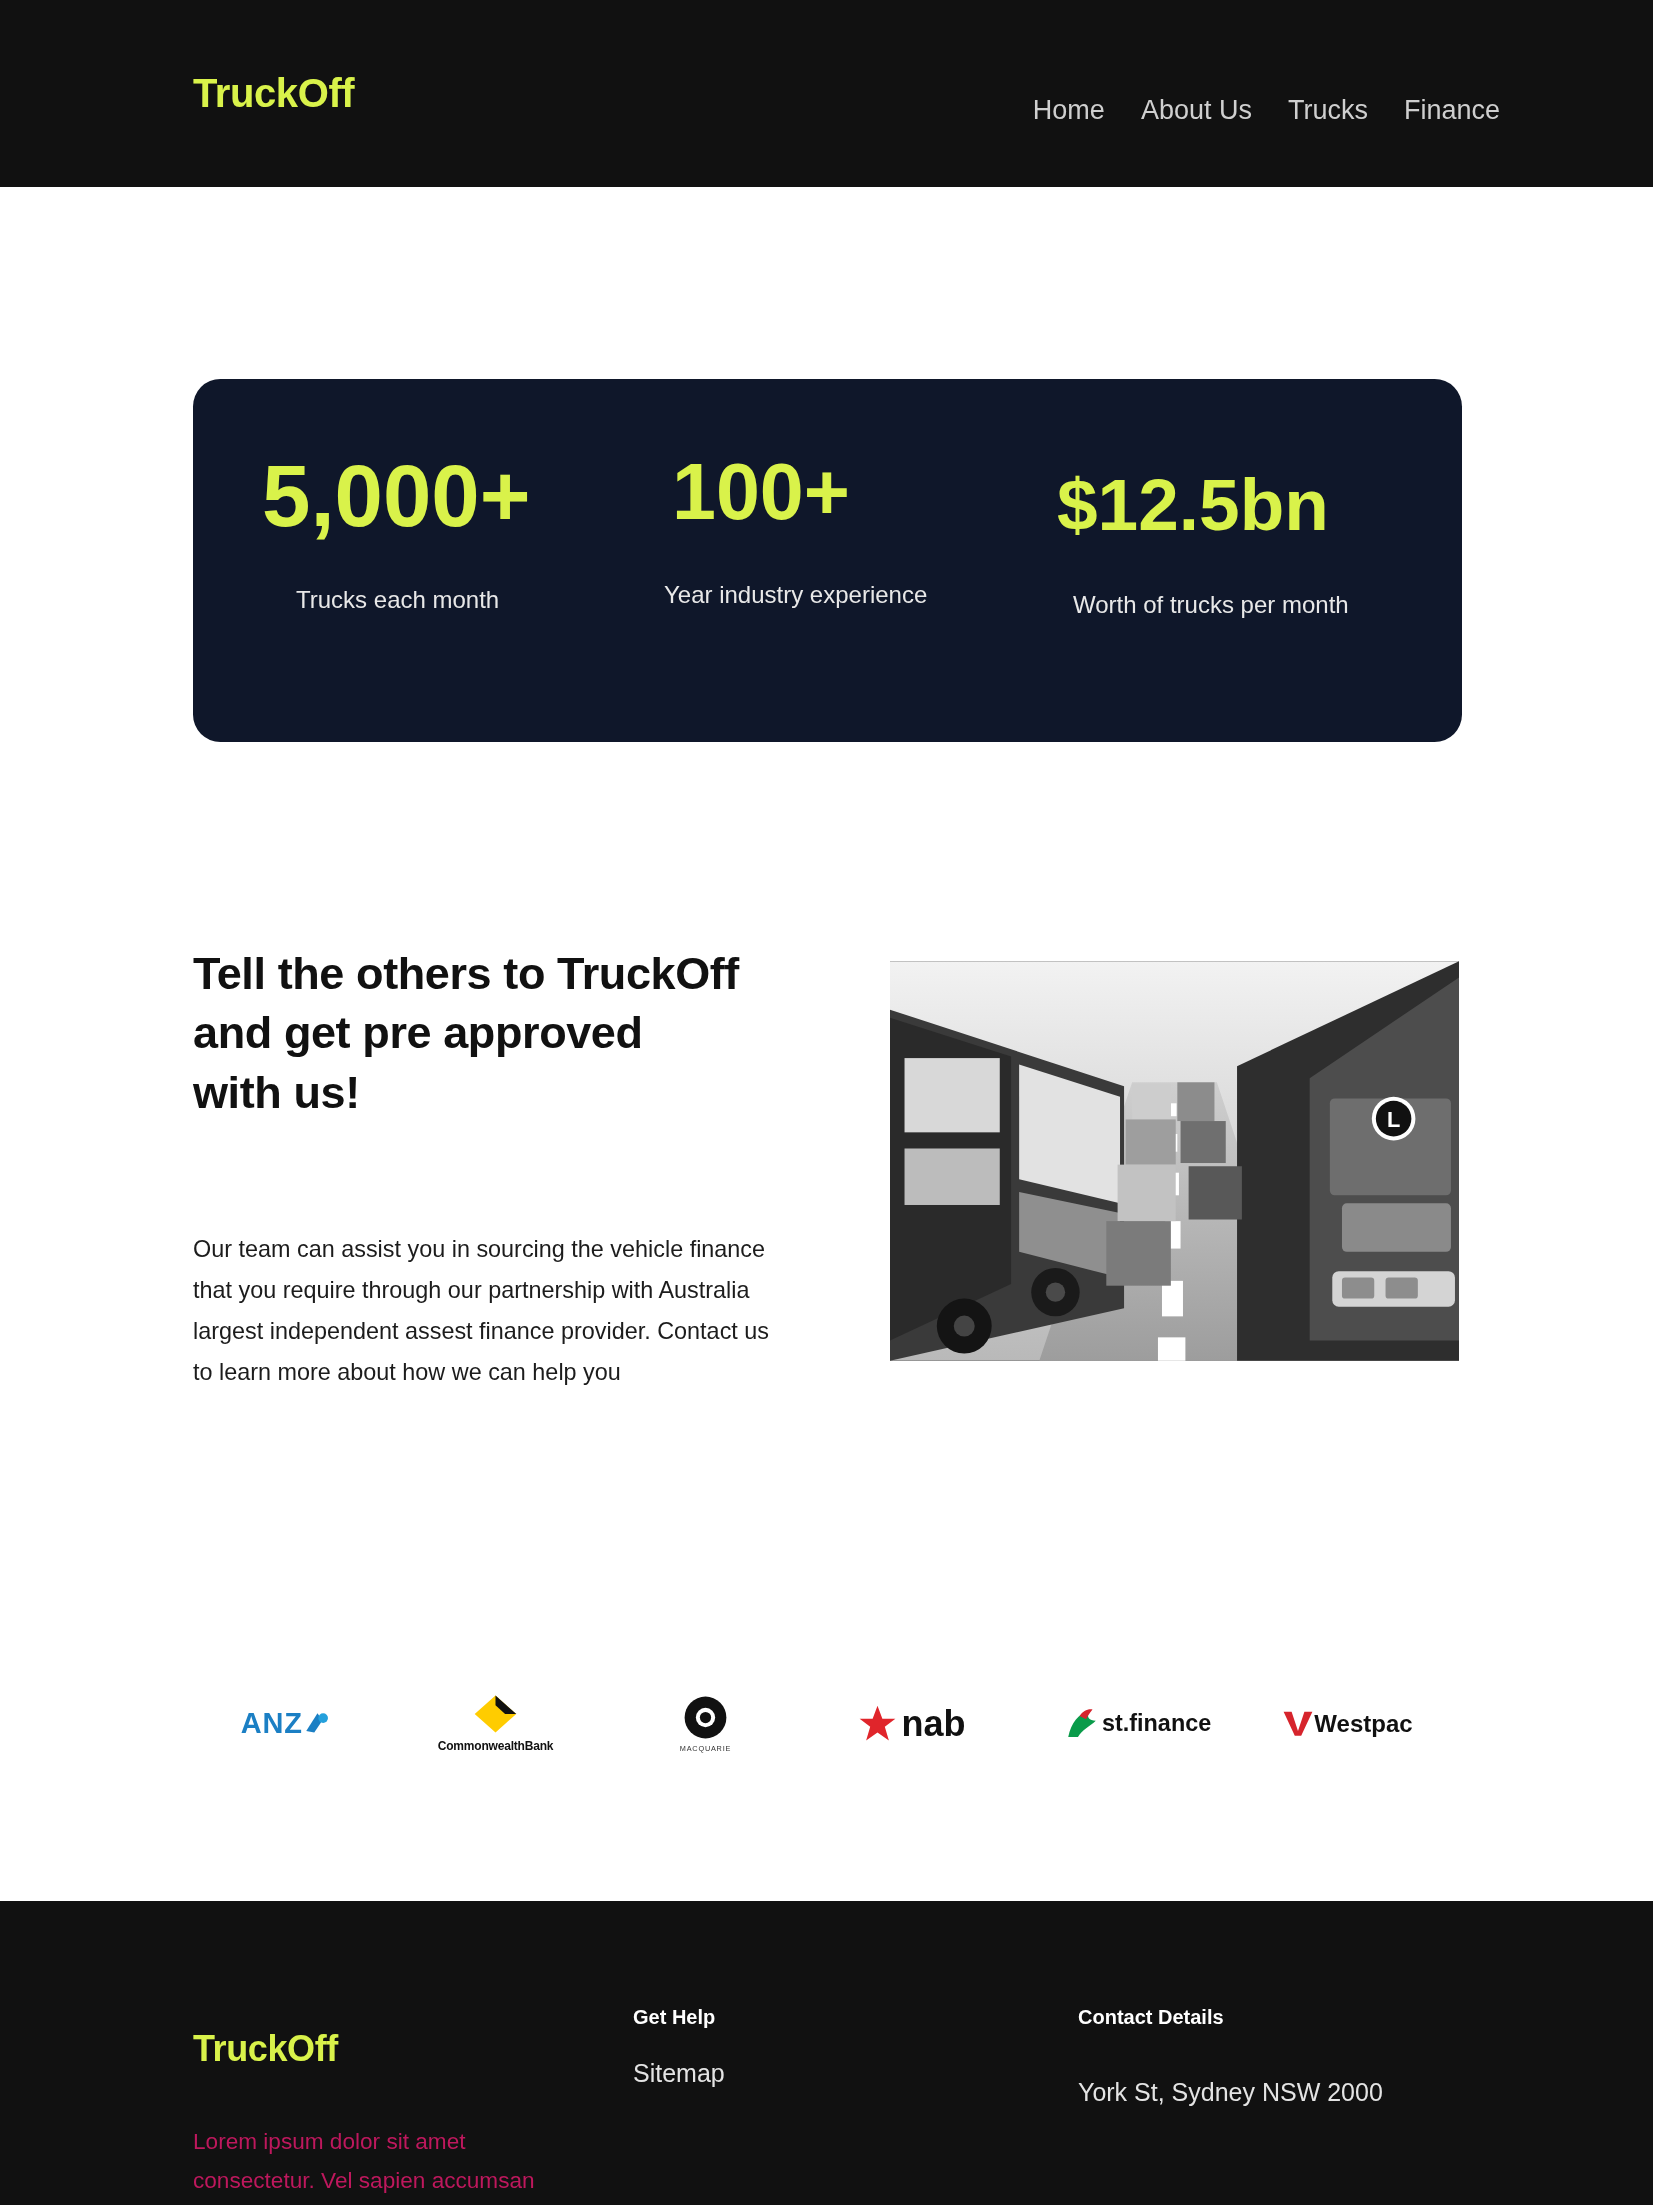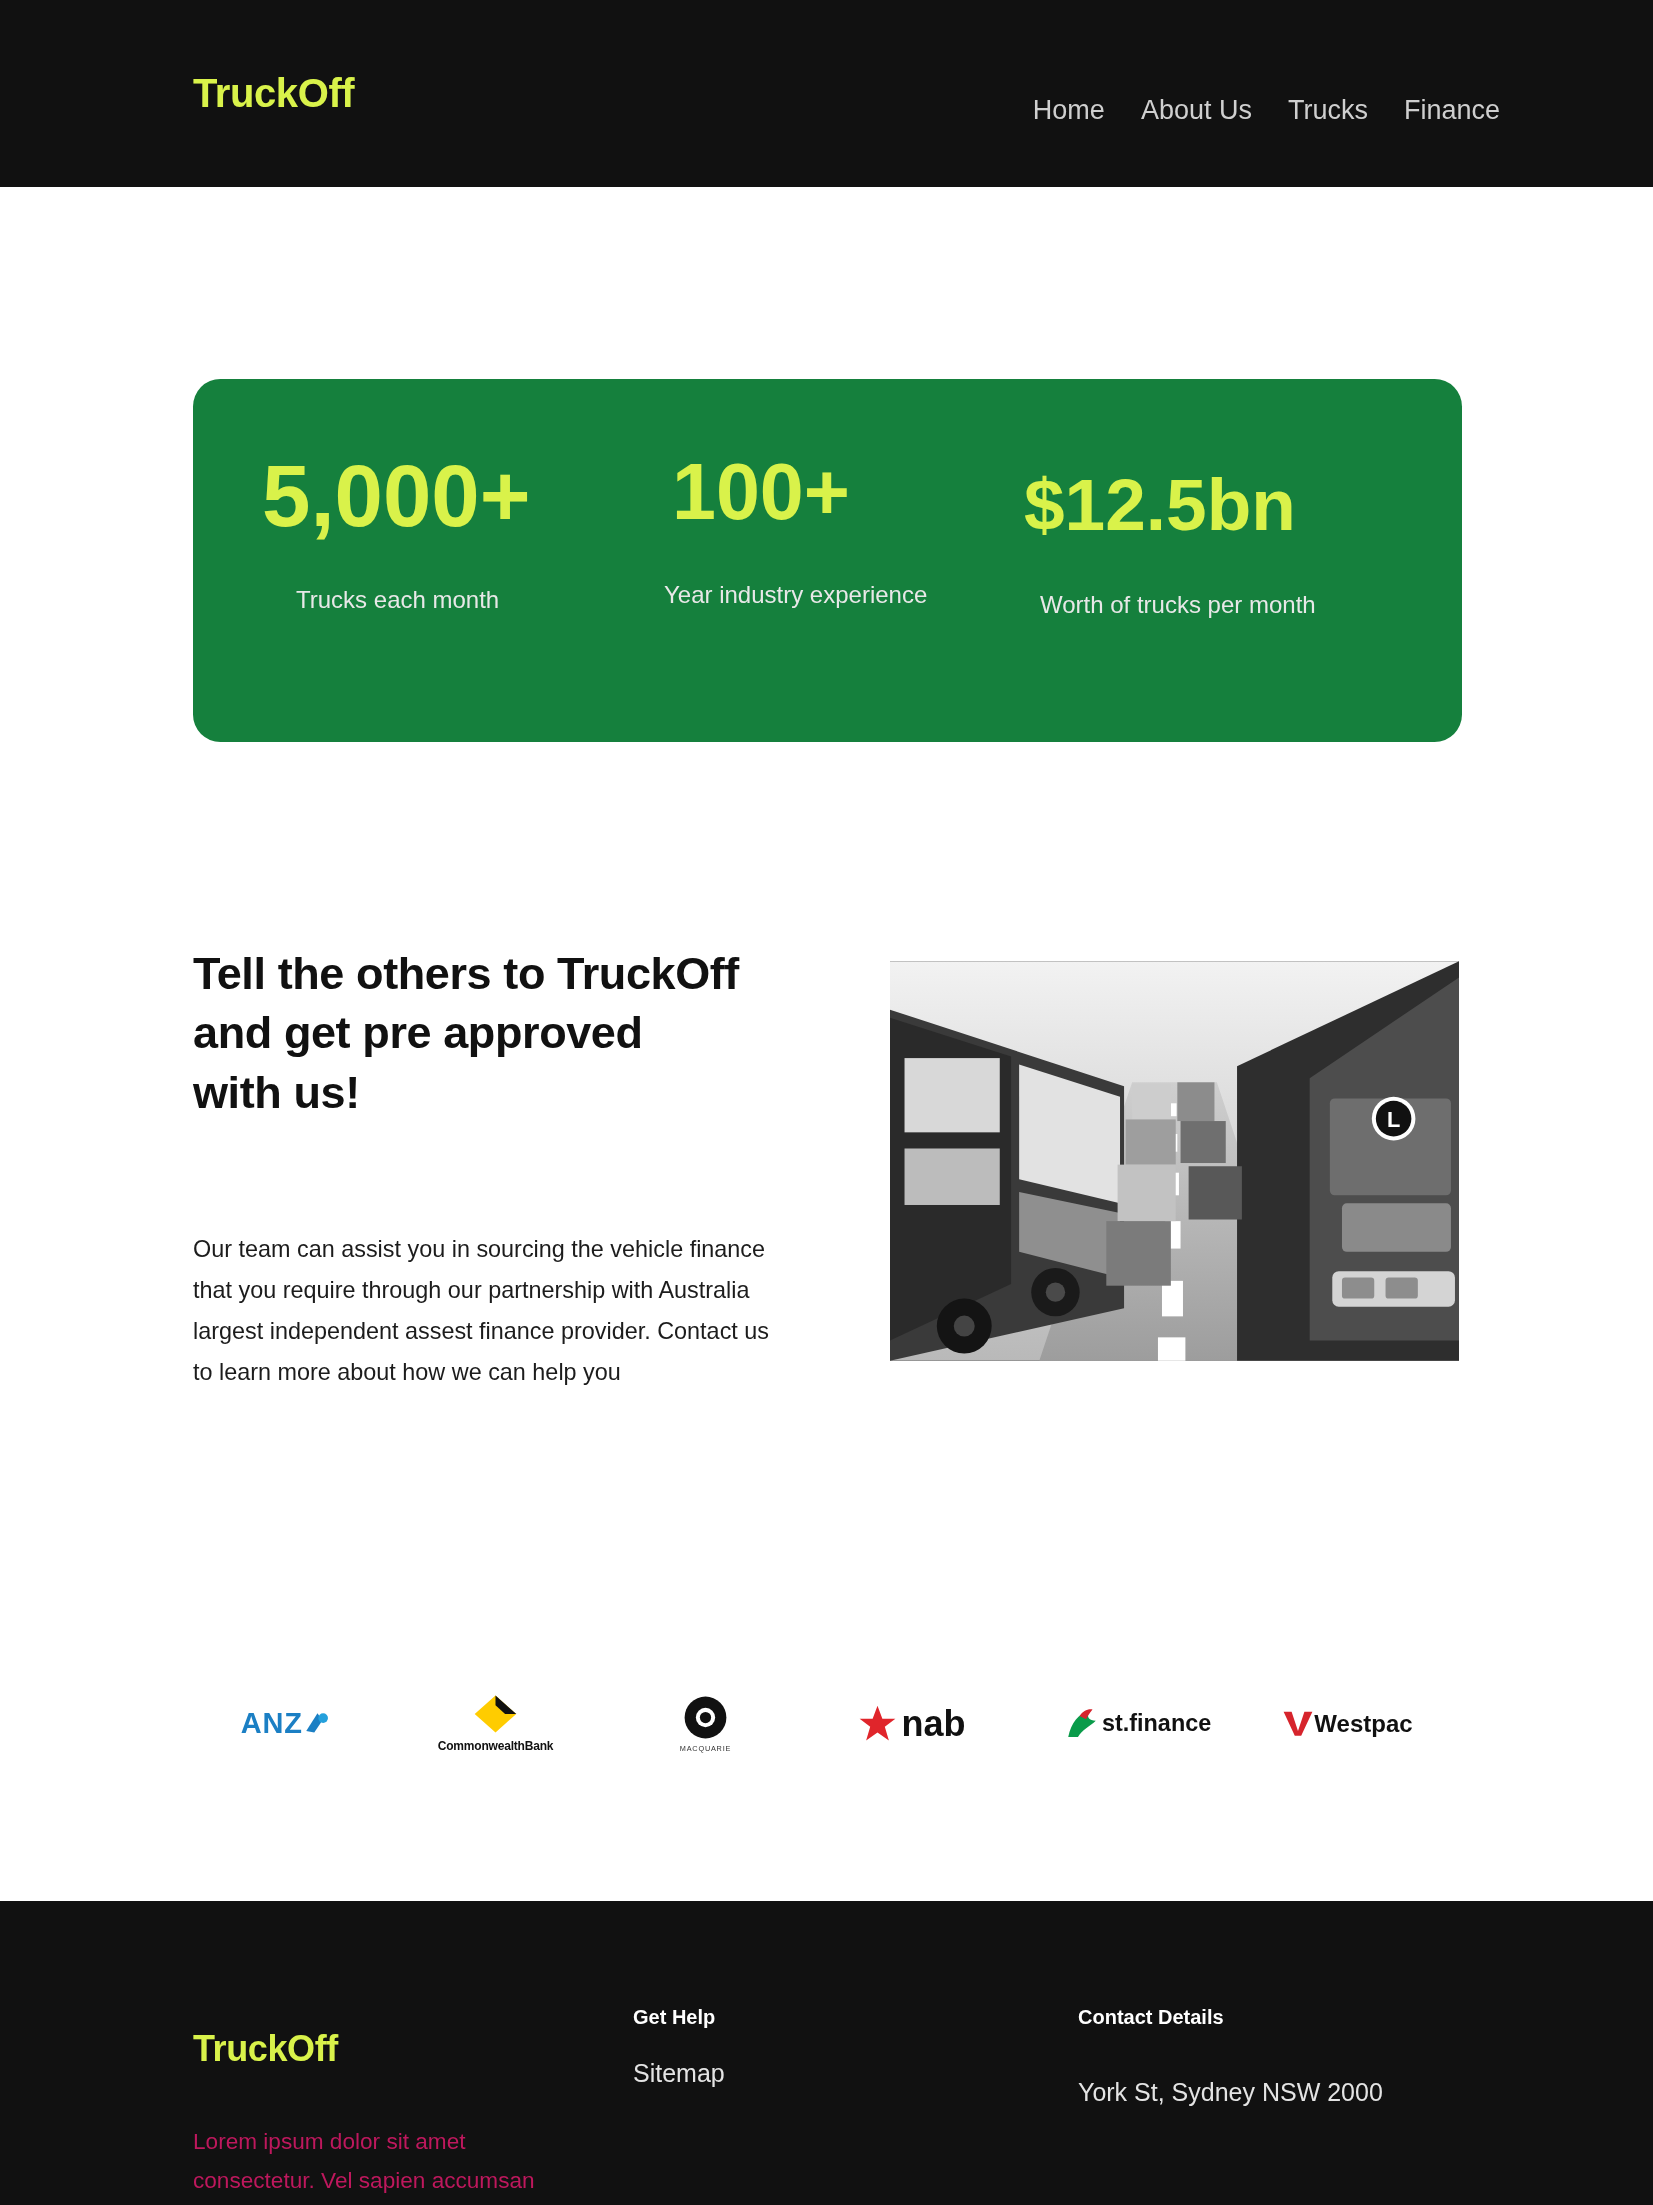--- a/index.html
+++ b/index.html
@@ -49,21 +49,21 @@
     white-space: nowrap;
   }
 
   
   .stats-card {
     position: absolute;
     top: 379px;
     left: 193px;
     width: 1269px;
     height: 363px;
-    background: #15803d;
+    background: #0f172a;
     border-radius: 27.4px;
   }
   .stat {
     position: absolute;
     text-align: left;
   }
   .stat-value {
     color: #d9f24a;
     font-weight: bold;
     line-height: 1;
@@ -75,21 +75,21 @@
     white-space: nowrap;
   }
   .stat-1 { left: 69px; top: 73px; }
   .stat-1 .stat-value { font-size: 87px; }
   .stat-1 .stat-label { margin-top: 47px; margin-left: 34px; }
 
   .stat-2 { left: 479px; top: 73px; }
   .stat-2 .stat-value { font-size: 79px; }
   .stat-2 .stat-label { margin-top: 50px; margin-left: -8px; }
 
-  .stat-3 { left: 831px; top: 89px; }
+  .stat-3 { left: 864px; top: 89px; }
   .stat-3 .stat-value { font-size: 73px; }
   .stat-3 .stat-label { margin-top: 50px; margin-left: 16px; }
 
   
   .about-heading {
     position: absolute;
     left: 193px;
     top: 944px;
     width: 549px;
     font-size: 45px;

